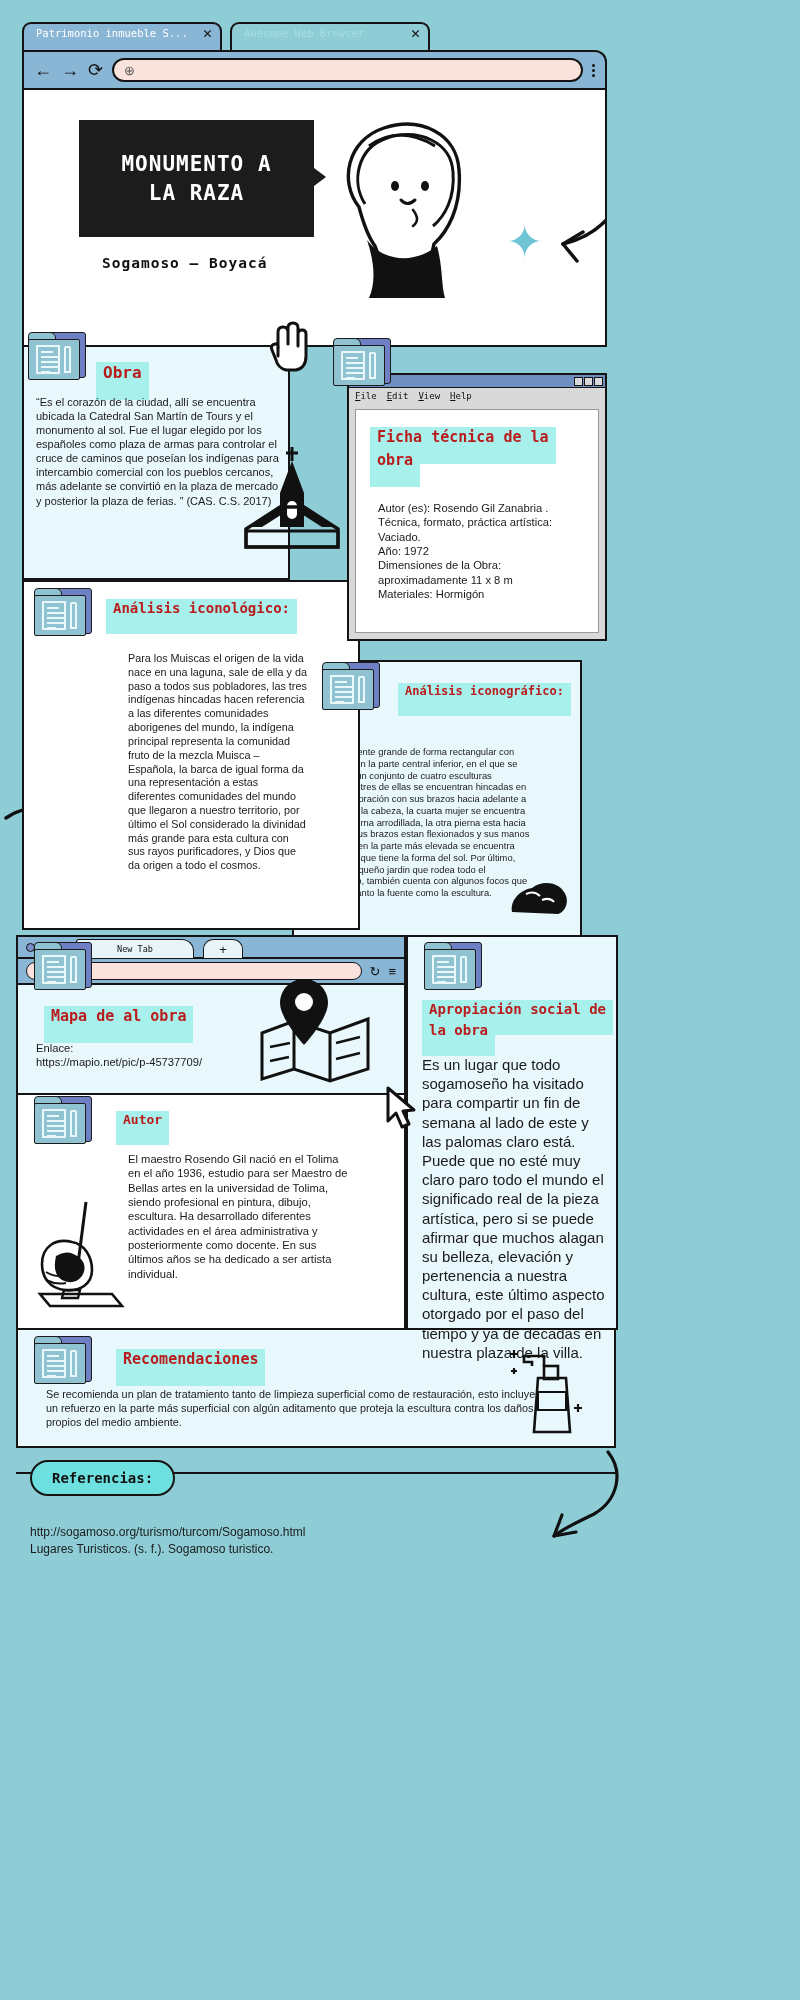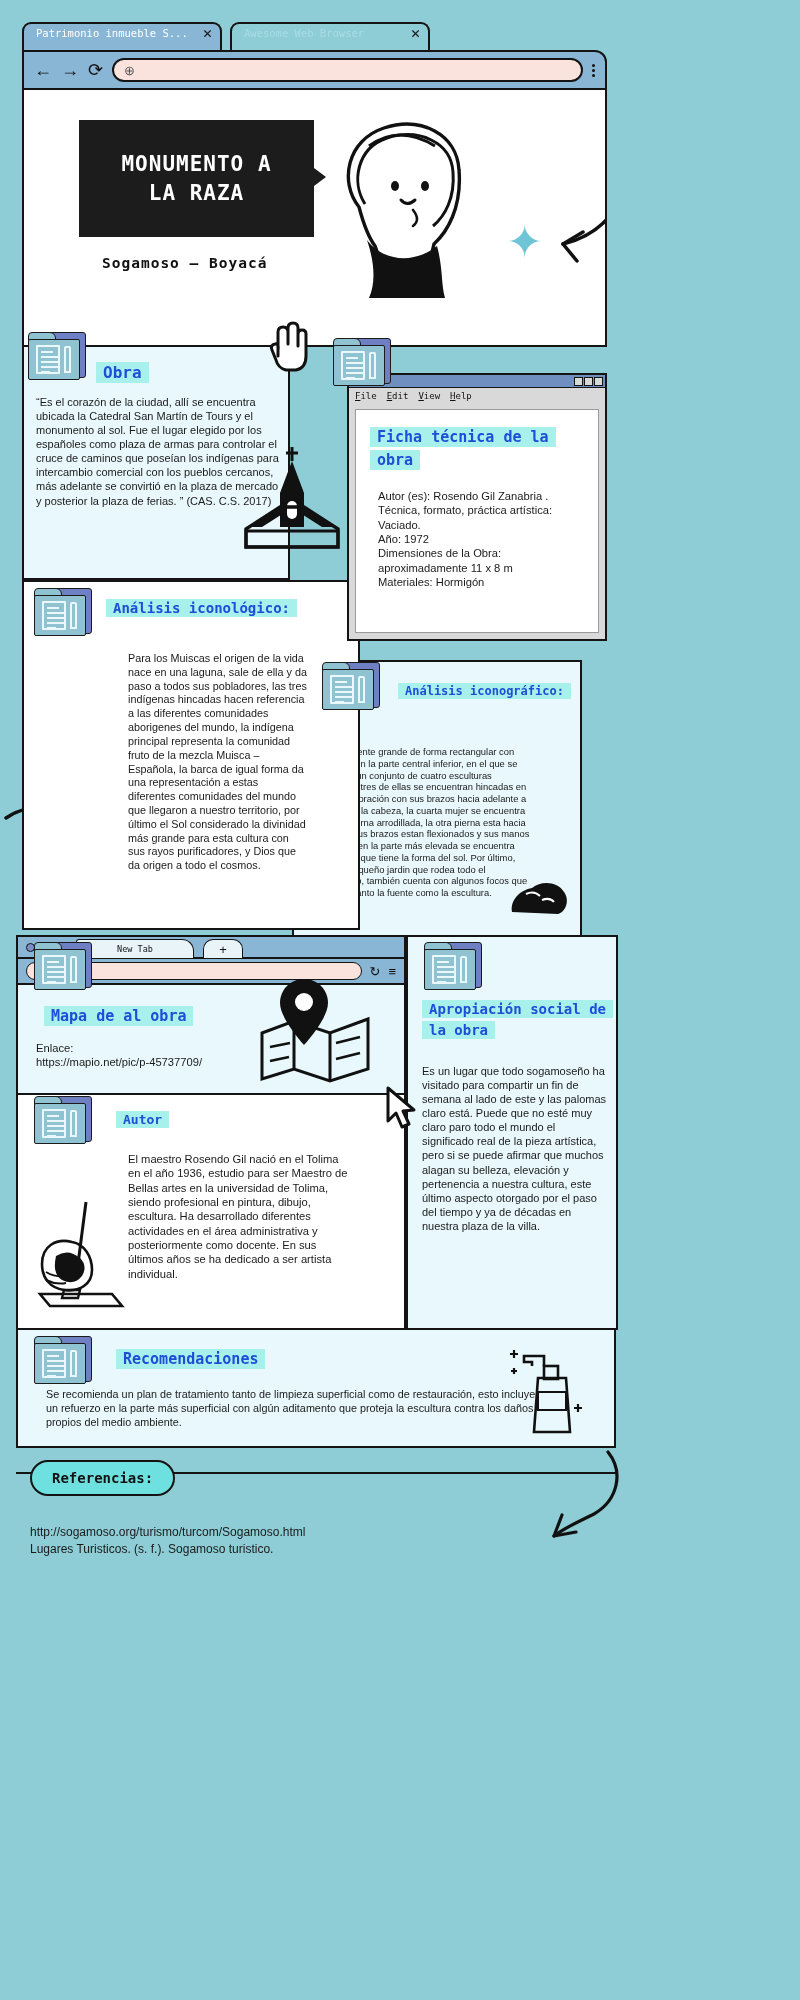--- a/index.html
+++ b/index.html
@@ -11,24 +11,24 @@
   #page {
     position: relative;
     width: 800px;
     height: 2000px;
     background: #8ecdd6;
     overflow: hidden;
   }
   .hl {
     background: #a8f0ec;
     display: inline;
-    padding: 1px 7px 1px 7px;
+    padding: 1px 7px 18px 7px;
     font-family: "DejaVu Sans Mono", monospace;
     font-weight: 700;
-    color: #1d4ed8;
+    color: #b91c1c;
     line-height: 1.5;
     box-decoration-break: clone;
     -webkit-box-decoration-break: clone;
   }
   .body-txt {
     font-family: "Liberation Sans", sans-serif;
     color: #1a1a1a;
     line-height: 1.28;
   }
 
@@ -197,21 +197,21 @@
   }
   #ficha .mbar u { text-decoration: none; }
   #ficha .mbar u:first-letter { text-decoration: underline; }
   #ficha .inner {
     position: absolute; left: 6px; top: 34px; right: 6px; bottom: 6px;
     background: #fff; border: 1px solid #9a9a9a;
     padding: 16px 14px;
   }
   #ficha .hdr { font-size: 15px; }
   #ficha .detail {
-    margin-top: 18px; margin-left: 8px;
+    margin-top: 30px; margin-left: 8px;
     font-size: 11.2px;
   }
 
   
   #iconologico {
     position: absolute; left: 22px; top: 580px;
     width: 338px; height: 350px;
     background: #ffffff;
     border: 2px solid #141414;
     z-index: 18;
@@ -291,22 +291,22 @@
   
   #apropiacion {
     position: absolute; left: 406px; top: 935px;
     width: 212px; height: 395px;
     background: #e9f8fc;
     border: 2px solid #141414;
     z-index: 19;
   }
   #apropiacion .hdr { position: absolute; left: 14px; top: 62px; font-size: 14px; width: 190px; }
   #apropiacion p {
-    position: absolute; left: 14px; top: 127px; width: 186px;
-    font-size: 11px;
+    position: absolute; left: 14px; top: 118px; width: 186px;
+    font-size: 15px;
   }
 
   
   #autor {
     position: absolute; left: 16px; top: 1090px;
     width: 390px; height: 240px;
     background: #ffffff;
     border: 2px solid #141414;
     z-index: 20;
   }

